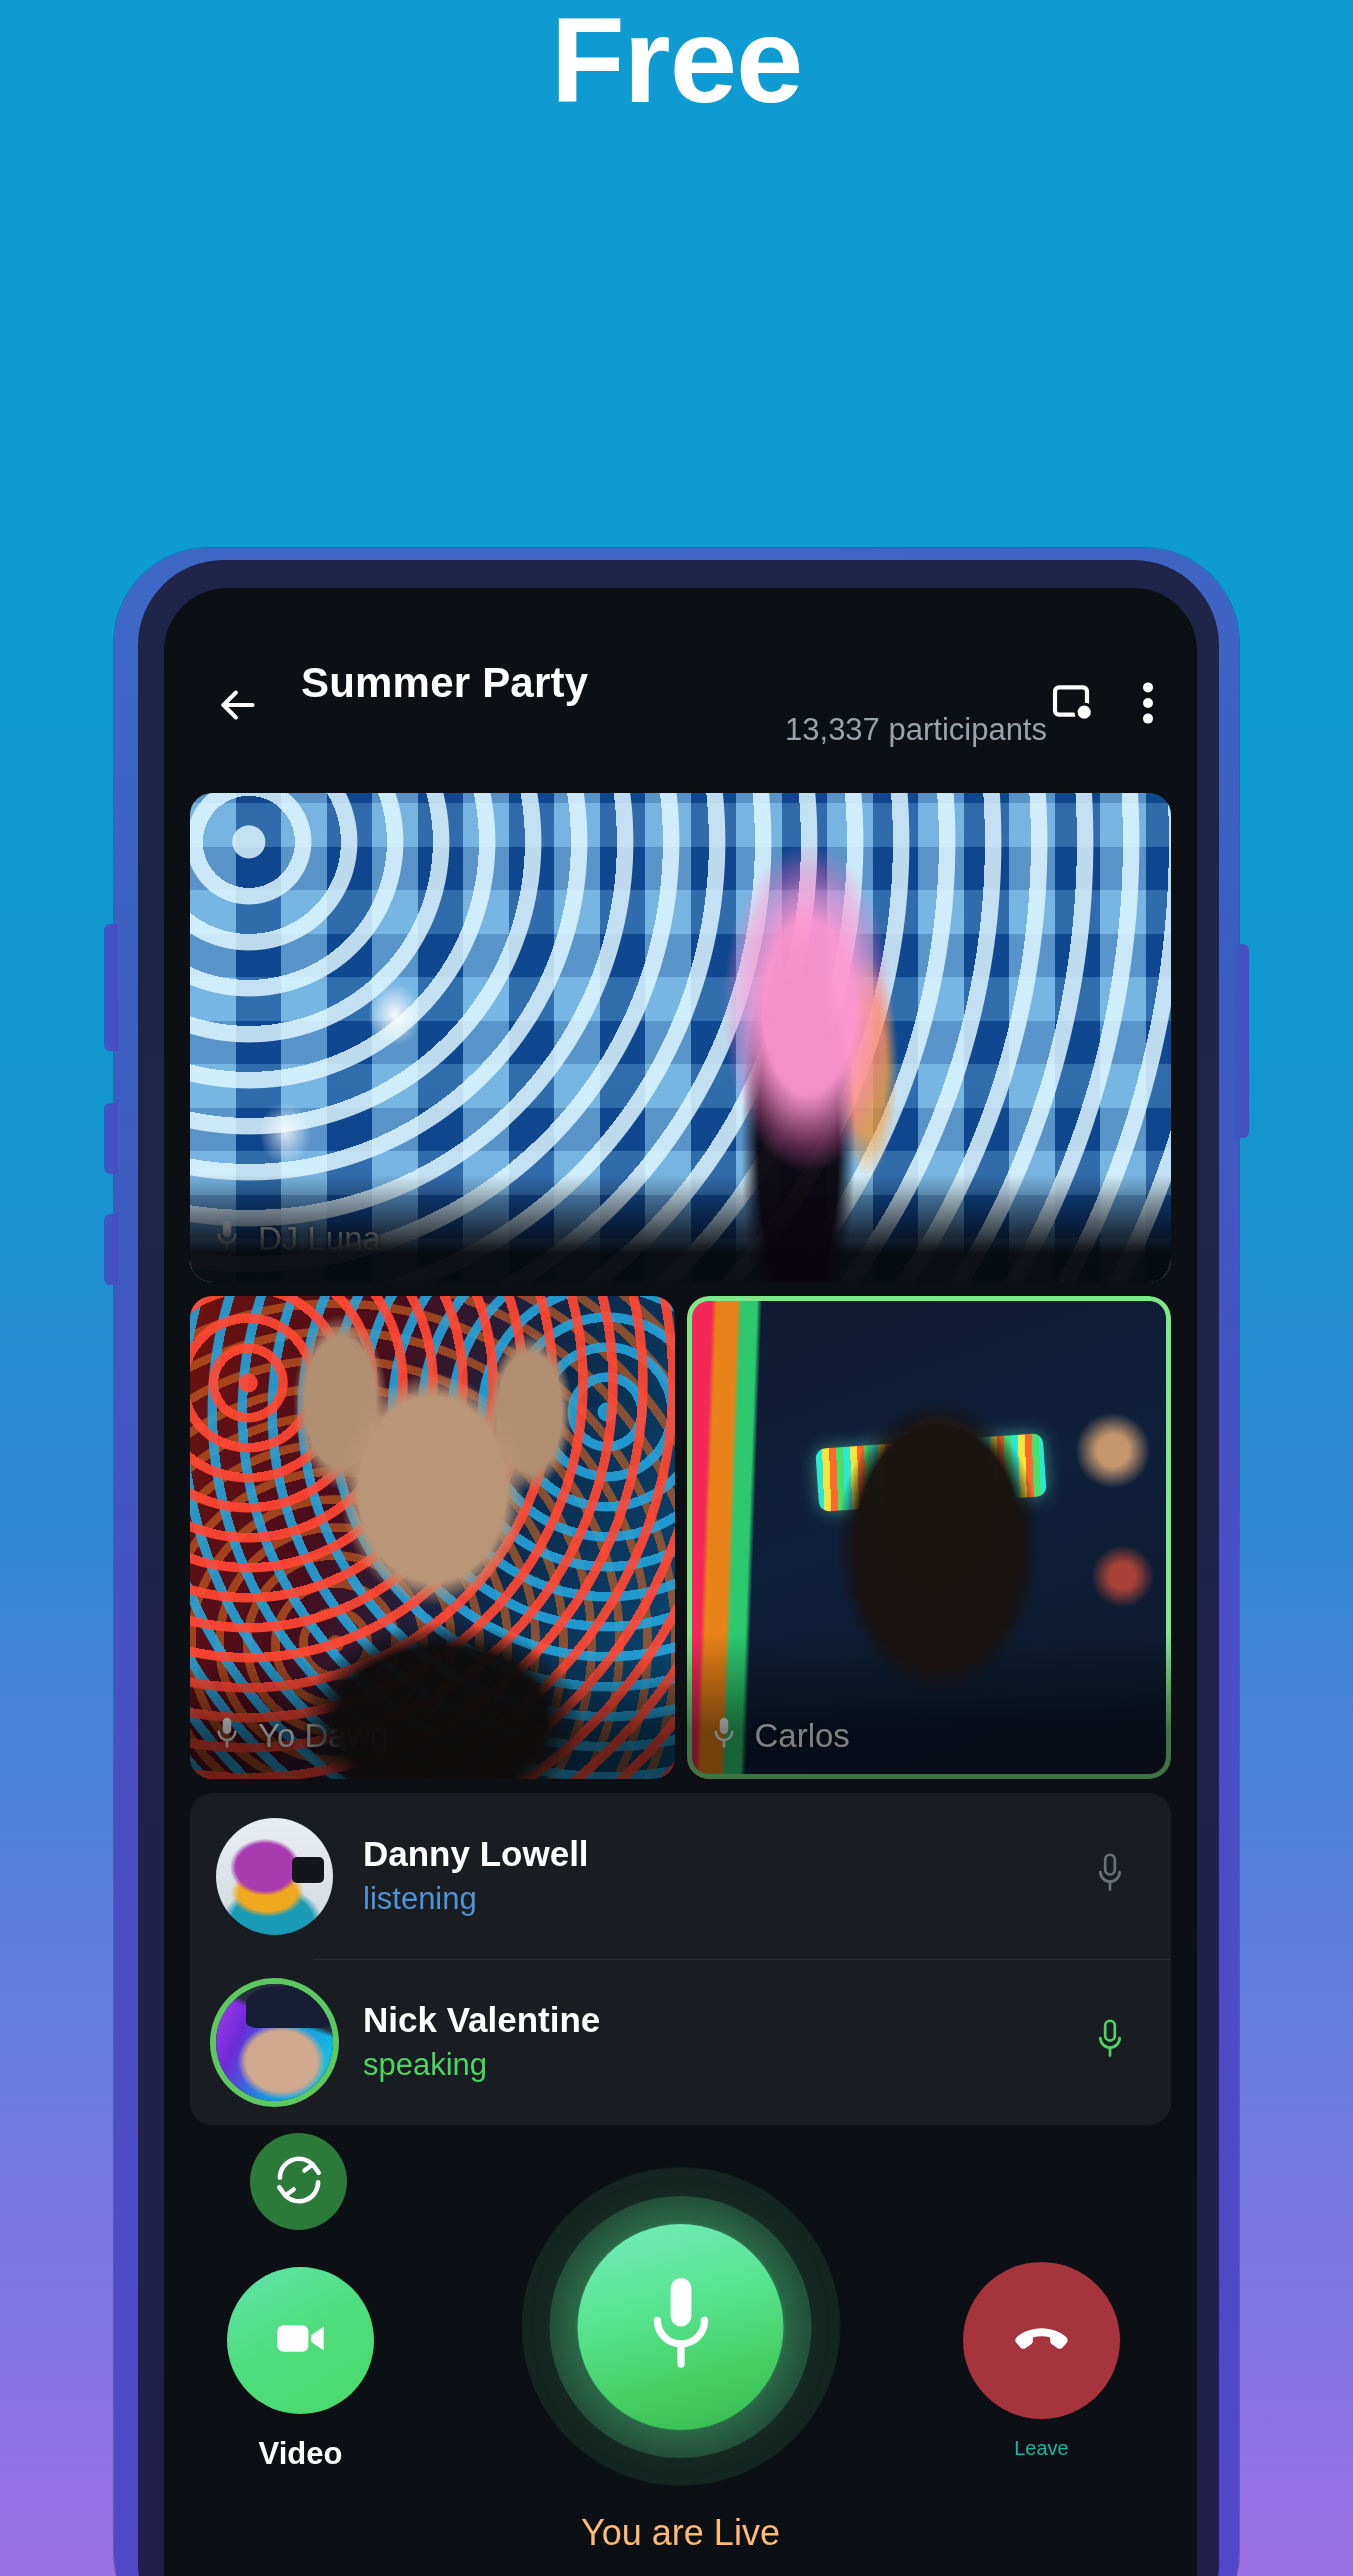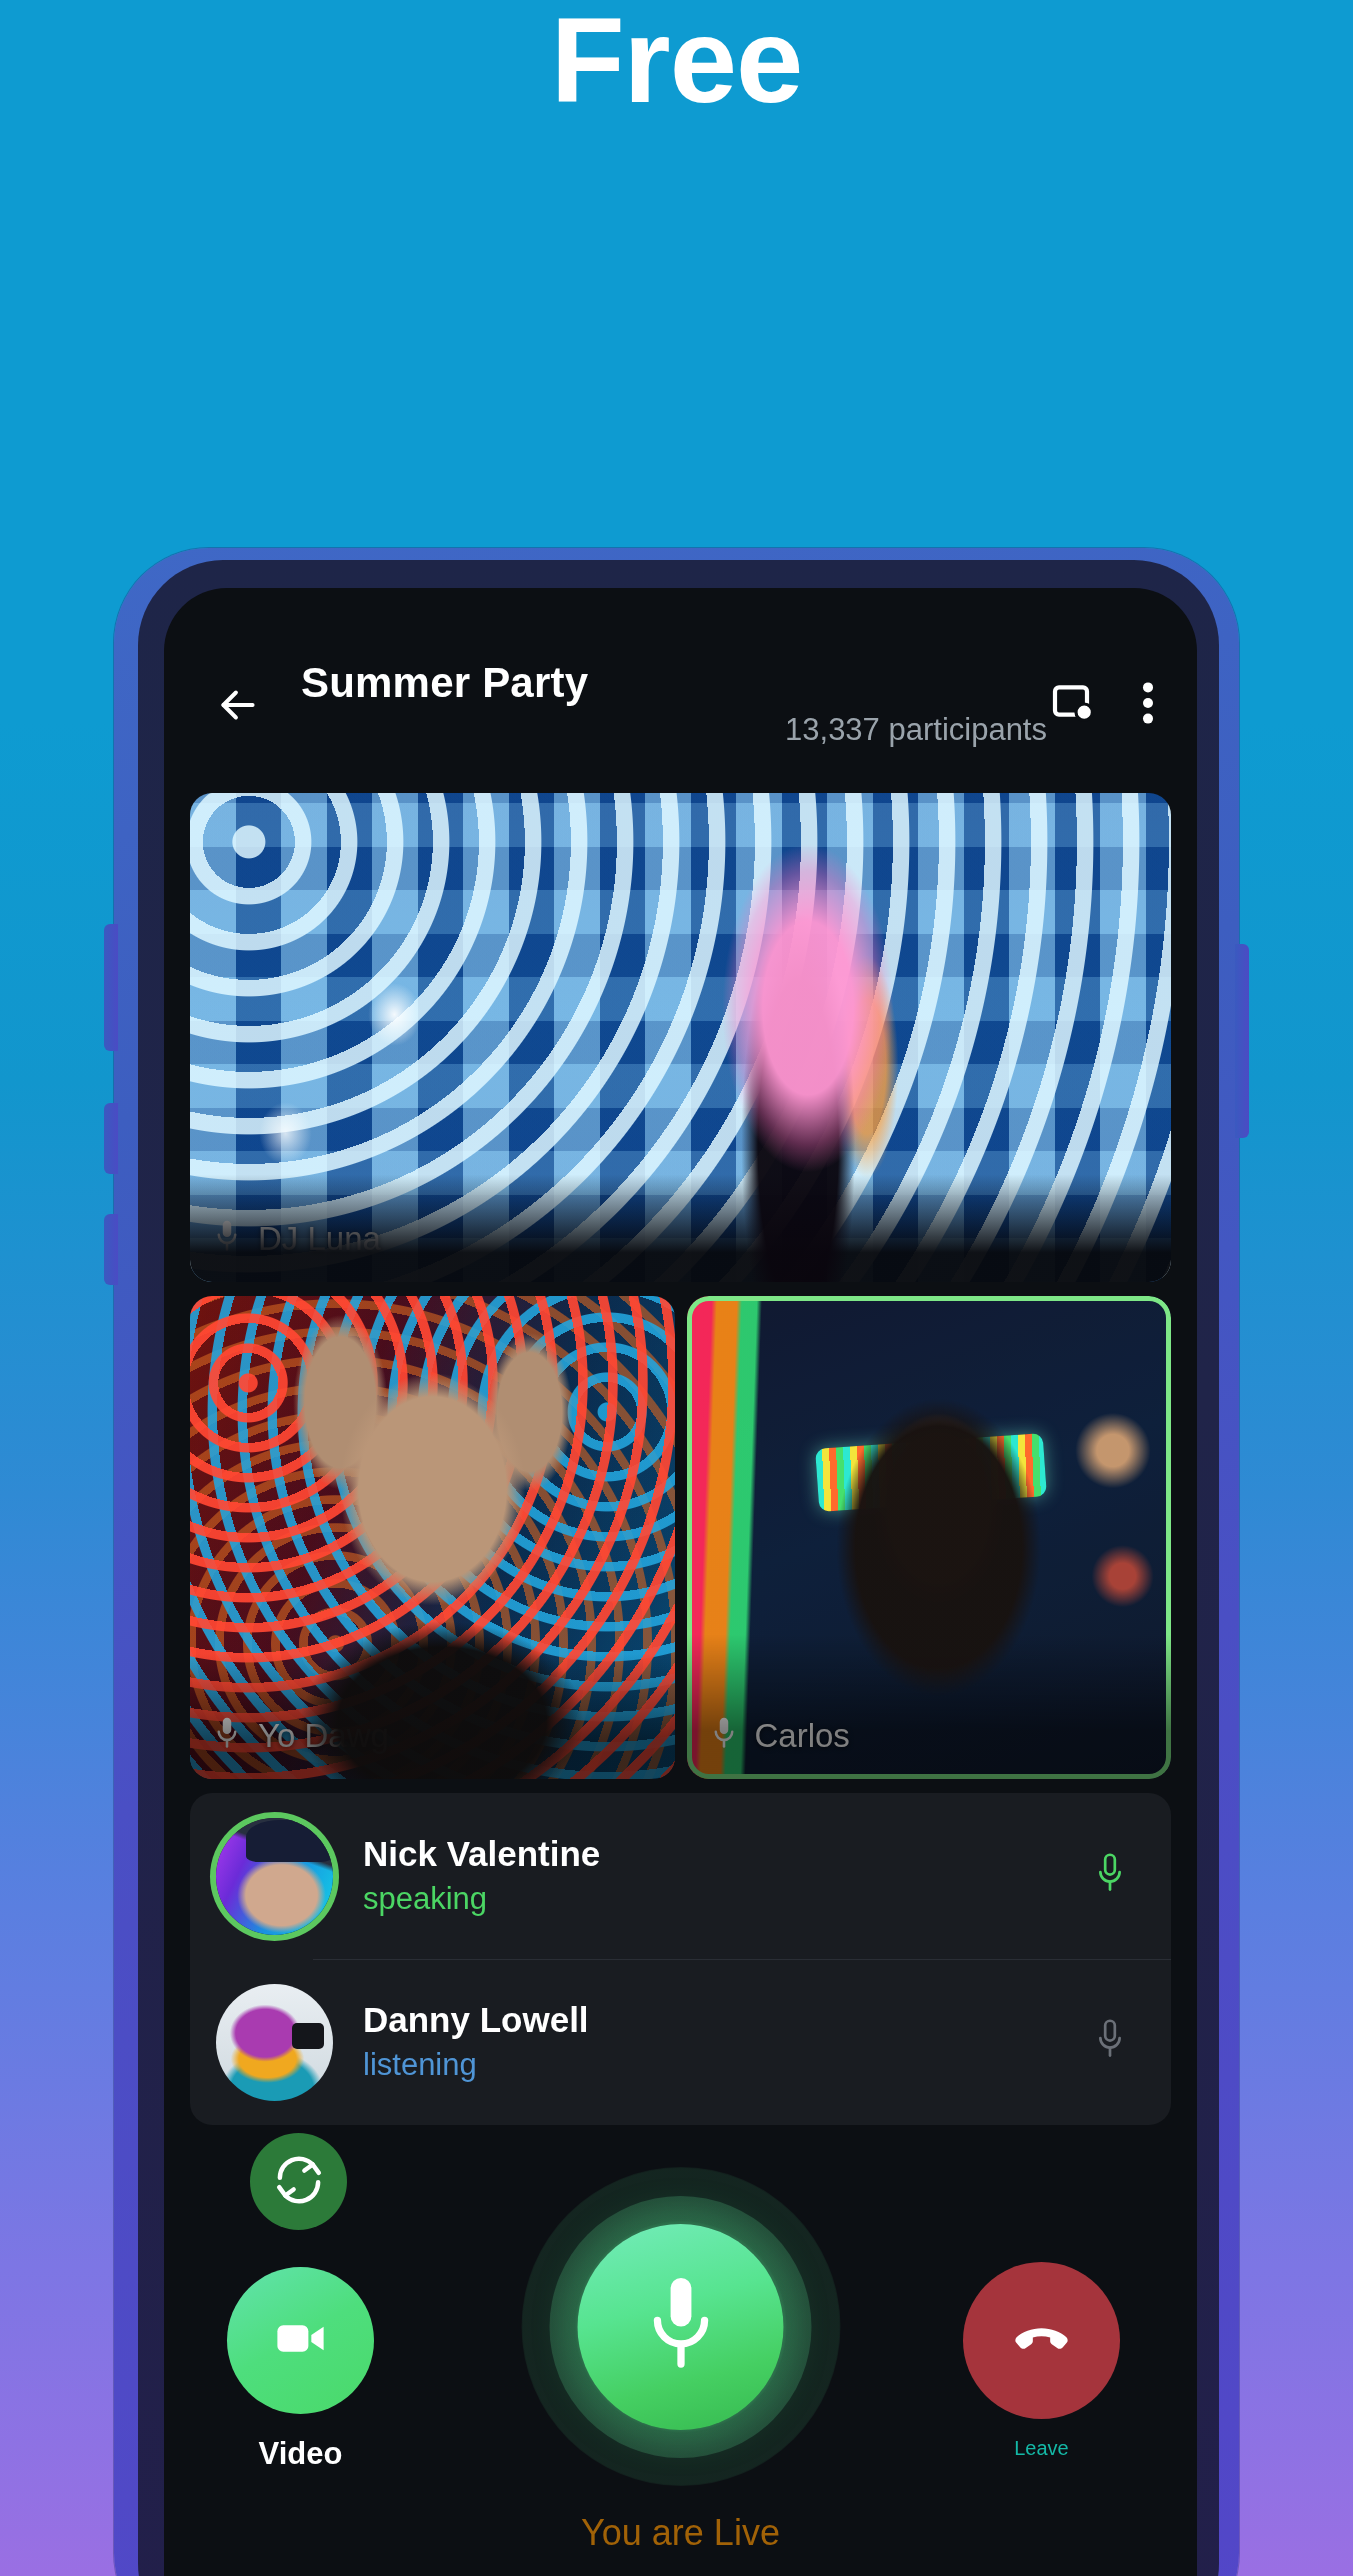--- a/index.html
+++ b/index.html
@@ -194,21 +194,21 @@
   .mic-halo::before{
     content:""; position:absolute; width:262px; height:262px; border-radius:50%;
     background:radial-gradient(circle, rgba(100,240,160,.22) 0 62%, rgba(100,240,160,.10) 100%);
   }
   .mic-btn {
     width:206px; height:206px; border-radius:50%; position:relative; z-index:2;
     background:linear-gradient(165deg,#74ecbb 0%, #57e490 40%, #45cf62 72%, #36b94f 100%);
     display:flex; align-items:center; justify-content:center;
     box-shadow:0 0 44px rgba(70,220,130,.35);
   }
-  .live-label { color:#a16207; font-size:36px; padding-top:26px; }
+  .live-label { color:#fdba74; font-size:36px; padding-top:26px; }
 
   .leavewrap { position:absolute; right:77px; top:137px; width:157px; text-align:center; }
   .leave-btn {
     width:157px; height:157px; border-radius:50%;
     background:#a5343c; display:flex; align-items:center; justify-content:center;
   }
   .leave-label { color:#14b8a6; font-size:20px; padding-top:18px; }
 </style>
 </head>
 <body>
@@ -303,45 +303,45 @@
             </span>
             <span class="nm">Carlos</span>
           </div>
         </div>
       </div>
     </div>
 
     <div class="plist">
 
       <div class="prow">
+        <div class="pav av-danny"></div>
+        <div class="pinfo">
+          <div class="pname">Danny Lowell</div>
+          <div class="pstate listening">listening</div>
+        </div>
+        <div class="pmic">
+          <span>
+            <svg width="34" height="46" viewBox="0 0 24 32" fill="none" stroke="#6b7078" stroke-width="1.9" stroke-linecap="round">
+              <rect x="8.6" y="2.4" width="6.8" height="14" rx="3.4"></rect>
+              <path d="M5.2 14.6a6.8 6.8 0 0 0 13.6 0"></path>
+              <path d="M12 21.6V27"></path>
+            </svg>
+          </span>
+        </div>
+      </div>
+
+      <div class="prow">
         <div class="pav av-nick pav-ring"></div>
         <div class="pinfo">
           <div class="pname">Nick Valentine</div>
           <div class="pstate speaking">speaking</div>
         </div>
         <div class="pmic">
           <span>
             <svg width="34" height="46" viewBox="0 0 24 32" fill="none" stroke="#4bd664" stroke-width="1.9" stroke-linecap="round">
-              <rect x="8.6" y="2.4" width="6.8" height="14" rx="3.4"></rect>
-              <path d="M5.2 14.6a6.8 6.8 0 0 0 13.6 0"></path>
-              <path d="M12 21.6V27"></path>
-            </svg>
-          </span>
-        </div>
-      </div>
-
-      <div class="prow">
-        <div class="pav av-danny"></div>
-        <div class="pinfo">
-          <div class="pname">Danny Lowell</div>
-          <div class="pstate listening">listening</div>
-        </div>
-        <div class="pmic">
-          <span>
-            <svg width="34" height="46" viewBox="0 0 24 32" fill="none" stroke="#6b7078" stroke-width="1.9" stroke-linecap="round">
               <rect x="8.6" y="2.4" width="6.8" height="14" rx="3.4"></rect>
               <path d="M5.2 14.6a6.8 6.8 0 0 0 13.6 0"></path>
               <path d="M12 21.6V27"></path>
             </svg>
           </span>
         </div>
       </div>
     </div>
 
     <div class="controls">

